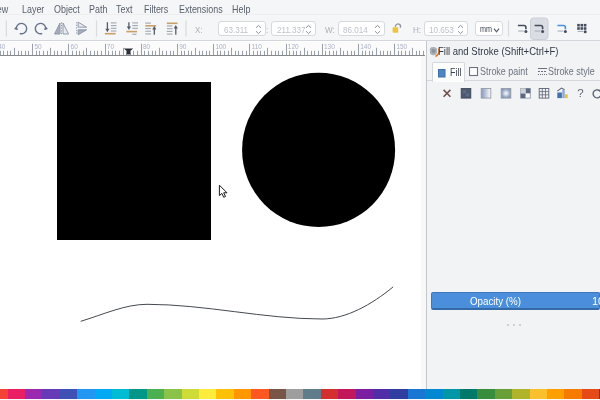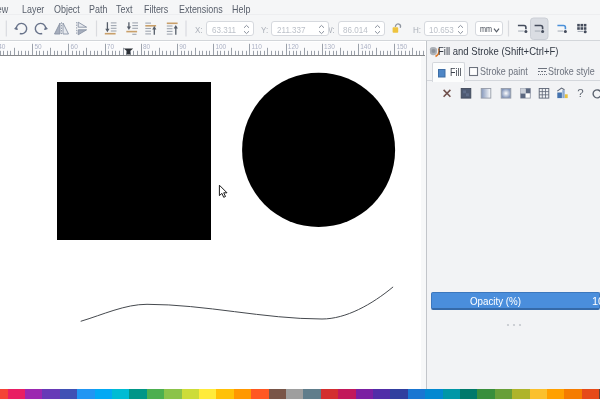--- a/index.html
+++ b/index.html
@@ -148,27 +148,27 @@
         <line x1="508.5" y1="20.5" x2="508.5" y2="36.5" stroke="#d9dbdf" stroke-width="1.2"></line>
         <g transform="translate(396.5,28.5)">
           <path d="M -1.4 -1.4 L -1.4 -2.6 A 2.5 2.5 0 0 1 3.6 -2.6 L 3.6 -2" fill="none" stroke="#8f959f" stroke-width="1.3" transform="rotate(18 -0.5 -1)"></path>
           <rect x="-3.9" y="-1.2" width="5.6" height="5.4" rx="0.8" fill="#eec33e"></rect>
         </g>
       </svg>
 <span class="tlabel" style="left:194.5px"><span class="tsc">X:</span></span>
 <span class="tlabel" style="left:261px"><span class="tsc">Y:</span></span>
 <span class="tlabel" style="left:324.5px"><span class="tsc">W:</span></span>
 <span class="tlabel" style="left:413px"><span class="tsc">H:</span></span>
-<div class="entry" style="left:206px;width:48px">
+<div class="entry" style="left:218px;width:48px">
         <span class="val tsc">63.311</span>
         <svg class="spin" width="7" height="11" viewBox="0 0 7 11">
           <path d="M1 3.8 L3.5 1.4 L6 3.8 M1 7.2 L3.5 9.6 L6 7.2" fill="none" stroke="#8a919d" stroke-width="1"></path>
         </svg>
       </div>
-      <div class="entry" style="left:271px;width:58px">
+      <div class="entry" style="left:271px;width:45px">
         <span class="val tsc">211.337</span>
         <svg class="spin" width="7" height="11" viewBox="0 0 7 11">
           <path d="M1 3.8 L3.5 1.4 L6 3.8 M1 7.2 L3.5 9.6 L6 7.2" fill="none" stroke="#8a919d" stroke-width="1"></path>
         </svg>
       </div>
       <div class="entry" style="left:337.5px;width:47.5px">
         <span class="val tsc">86.014</span>
         <svg class="spin" width="7" height="11" viewBox="0 0 7 11">
           <path d="M1 3.8 L3.5 1.4 L6 3.8 M1 7.2 L3.5 9.6 L6 7.2" fill="none" stroke="#8a919d" stroke-width="1"></path>
         </svg>

